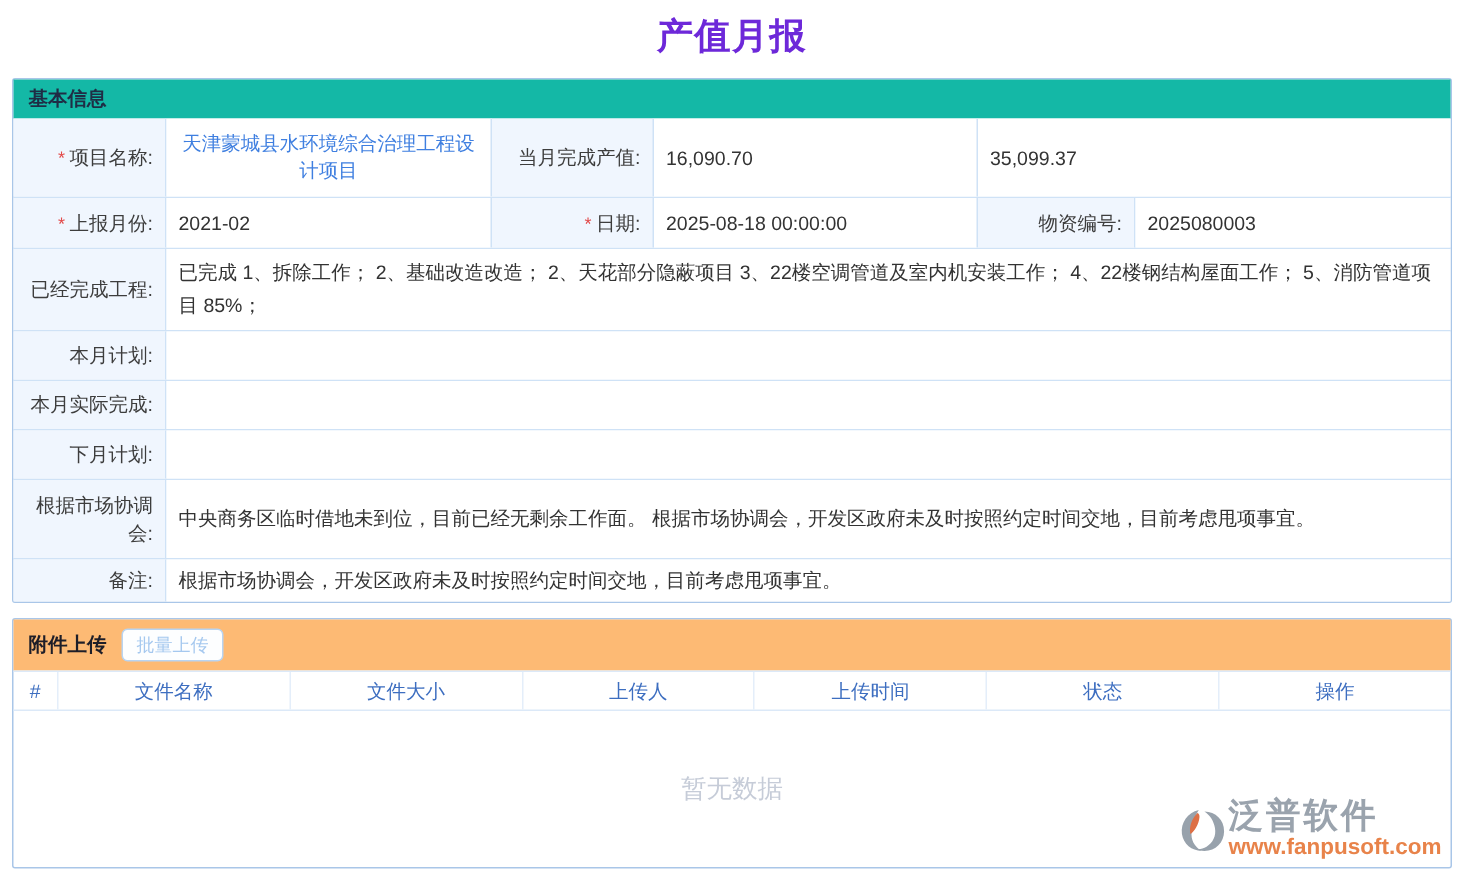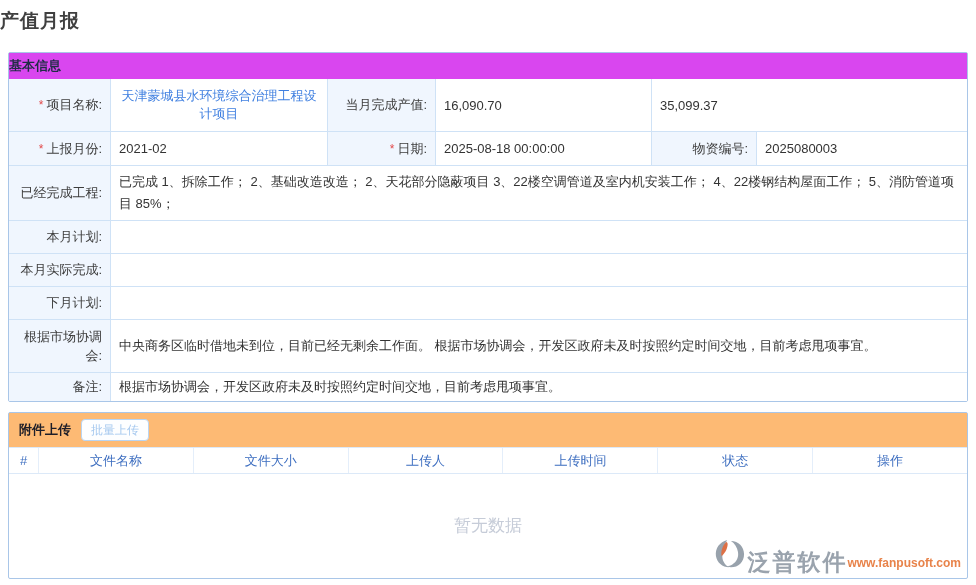--- a/index.html
+++ b/index.html
@@ -4,44 +4,45 @@
 <style>
   * { box-sizing: border-box; margin: 0; padding: 0; }
   html, body {
     width: 976px; height: 585px;
     background: #ffffff;
     font-family: "Liberation Sans", "DejaVu Sans", sans-serif;
     font-size: 13px; color: #333;
     overflow: hidden;
   }
   .page-title {
-    text-align: left;
-    font-size: 19px;
-    font-weight: bold;
-    color: #404040;
+    text-align: center;
+    font-size: 24px;
+    font-weight: bold;
+    color: #6d28d9;
     padding-top: 8px;
     letter-spacing: 1px;
   }
   .section {
     position: absolute;
     left: 8px;
     width: 960px;
     border: 1px solid #a9c6e8;
     border-radius: 2px;
     background: #fff;
   }
   #basic-section { top: 52px; }
   #attach-section { top: 412px; height: 167px; }
 
   .sec-header {
     height: 26px;
     line-height: 25px;
-    background: #d946ef;
+    background: #14b8a6;
     color: #1f2d45;
     font-weight: bold;
+    padding-left: 10px;
     font-size: 13px;
   }
   
   .row { display: flex; border-top: 1px solid #cfe2f6; align-items: stretch; }
   .cell {
     padding: 3px 8px;
     display: flex;
     align-items: center;
   }
   .cell-label {
@@ -122,31 +123,31 @@
   }
   
   .brand {
     position: absolute;
     right: 6px;
     bottom: 3px;
     display: flex;
     align-items: flex-end;
   }
   .brand-icon { width: 30px; height: 36px; margin-right: 2px; }
-  .brand-texts { display: flex; flex-direction: row; align-items: center; }
+  .brand-texts { display: flex; flex-direction: column; }
   .brand-name {
     color: #9aa3ad;
     font-size: 23px;
     font-weight: bold;
     letter-spacing: 2px;
     line-height: 1;
   }
   .brand-site {
     color: #e8834a;
-    font-size: 12px;
+    font-size: 15px;
     font-weight: bold;
     line-height: 1.2;
     margin-top: 1px;
   }
 </style>
 </head>
 <body>
 
 <div class="page-title">产值月报</div>
 

